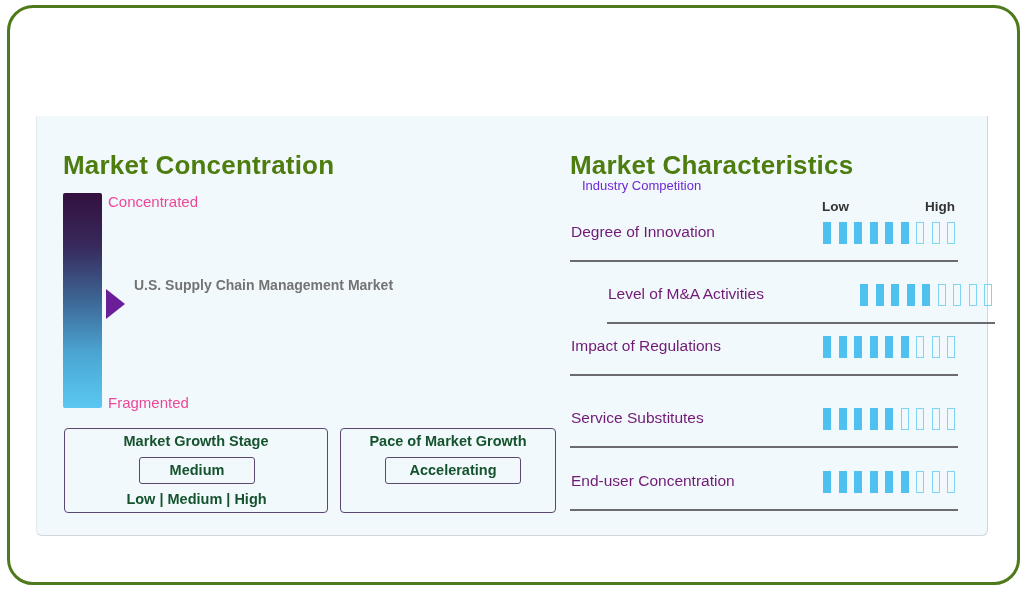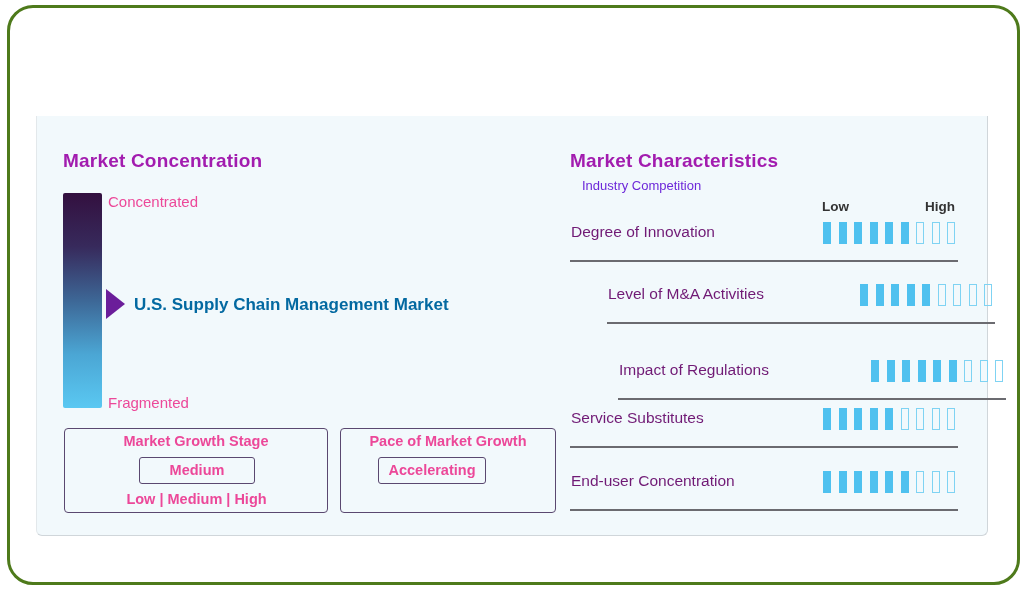--- a/index.html
+++ b/index.html
@@ -9,38 +9,38 @@
   .frame {
     position: absolute; left: 7px; top: 5px; width: 1013px; height: 580px;
     border: 3px solid #4e7a1b; border-radius: 26px; background: #ffffff;
   }
   .panel {
     position: absolute; left: 36px; top: 116px; width: 952px; height: 420px;
     background: #f2f9fc; border-right: 1px solid #d0d6da; border-bottom: 1px solid #d0d6da;
     border-left: 1px solid #e3e8eb; border-radius: 0 0 6px 6px;
   }
   .title {
-    position: absolute; font-weight: bold; font-size: 19px; color: #a21caf; letter-spacing: 0.2px;
+    position: absolute; font-weight: bold; font-size: 26px; color: #4d7c0f; letter-spacing: 0.2px;
   }
   .gradient-bar {
     position: absolute; left: 63px; top: 193px; width: 39px; height: 215px;
     border-radius: 2px;
     background: linear-gradient(to bottom, #33103f 0%, #372a5c 25%, #3d6796 50%, #4ba6d4 75%, #5ac8f2 100%);
   }
   .bar-label { position: absolute; font-size: 15px; color: #ec4899; }
   .arrow {
     position: absolute; left: 106px; top: 289px; width: 0; height: 0;
     border-top: 15px solid transparent; border-bottom: 15px solid transparent;
     border-left: 19px solid #6b1e9a;
   }
-  .market-name { position: absolute; left: 134px; top: 295px; font-size: 17px; font-weight: bold; color: #0369a1; }
+  .market-name { position: absolute; left: 134px; top: 277px; font-size: 14px; font-weight: bold; color: #737373; }
 
   .stage-box {
     position: absolute; border: 1.5px solid #5a4870; border-radius: 4px; background: transparent;
-    text-align: center; color: #ec4899;
+    text-align: center; color: #14532d;
   }
   .stage-box .head { position: absolute; left: 0; right: 0; top: 4px; font-size: 14.5px; font-weight: bold; }
   .stage-box .value {
     position: absolute; top: 28px; height: 27px; border: 1.5px solid #5a4870; border-radius: 3px;
     font-size: 14.5px; font-weight: bold; line-height: 24px;
   }
   .stage-box .opts { position: absolute; left: 1px; right: 0; top: 62px; font-size: 14.5px; font-weight: bold; }
 
   .sub-title { position: absolute; left: 571px; top: 178px; font-size: 13px; color: #6d28d9; margin-left: 11px; }
   .scale-low { position: absolute; left: 822px; top: 199px; font-size: 13.5px; font-weight: bold; color: #333; }
@@ -68,21 +68,21 @@
 <div class="market-name">U.S. Supply Chain Management Market</div>
 
 <div class="stage-box" style="left:64px; top:428px; width:264px; height:85px;">
   <div class="head">Market Growth Stage</div>
   <div class="value" style="left:74px; width:116px;">Medium</div>
   <div class="opts">Low | Medium | High</div>
 </div>
 
 <div class="stage-box" style="left:340px; top:428px; width:216px; height:85px;">
   <div class="head">Pace of Market Growth</div>
-  <div class="value" style="left:37px; width:108px;">Accelerating</div>
+  <div class="value" style="left:44px; width:136px;">Accelerating</div>
 </div>
 
 <div class="title" style="left:570px; top:150px;">Market Characteristics</div>
 <div class="sub-title">Industry Competition</div>
 <div class="scale-low">Low</div>
 <div class="scale-high">High</div>
 
 <div id="char-rows">
     <div class="char-row" style="top: 212px;">
       <div class="label" style="top: 11px;">Degree of Innovation</div>
@@ -107,21 +107,21 @@
         <span class="on"></span>
         <span class="on"></span>
         <span class="on"></span>
         <span class="off"></span>
         <span class="off"></span>
         <span class="off"></span>
         <span class="off"></span>
       </div>
       <div class="rule" style="top: 48px;"></div>
     </div>
-    <div class="char-row" style="top: 350px; margin-left: 48px;">
+    <div class="char-row" style="top: 326px;">
       <div class="label" style="top: 11px;">Impact of Regulations</div>
       <div class="bars" style="top: 10px;">
         <span class="on"></span>
         <span class="on"></span>
         <span class="on"></span>
         <span class="on"></span>
         <span class="on"></span>
         <span class="on"></span>
         <span class="off"></span>
         <span class="off"></span>

